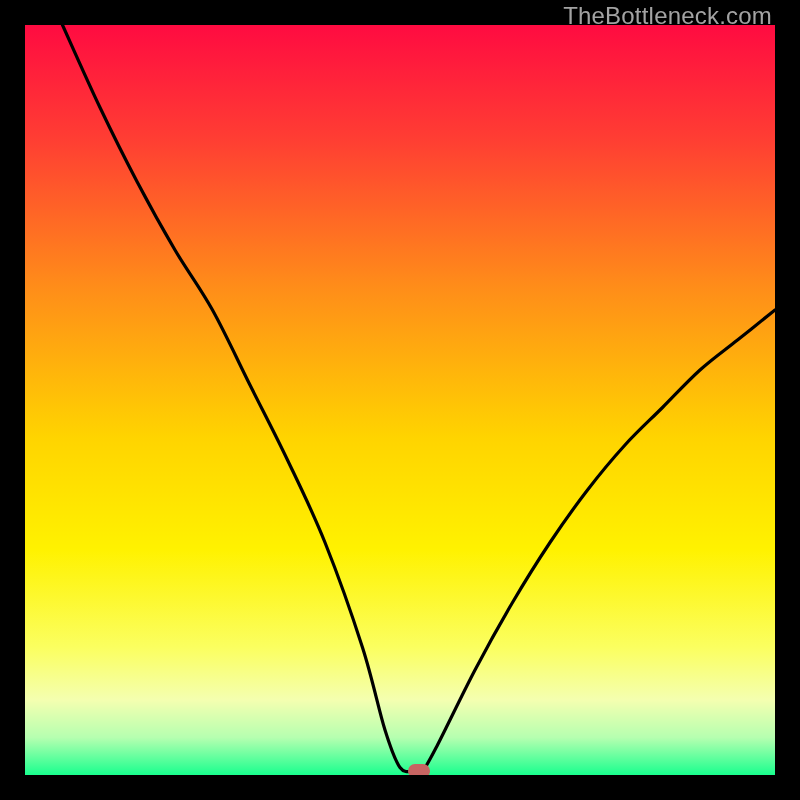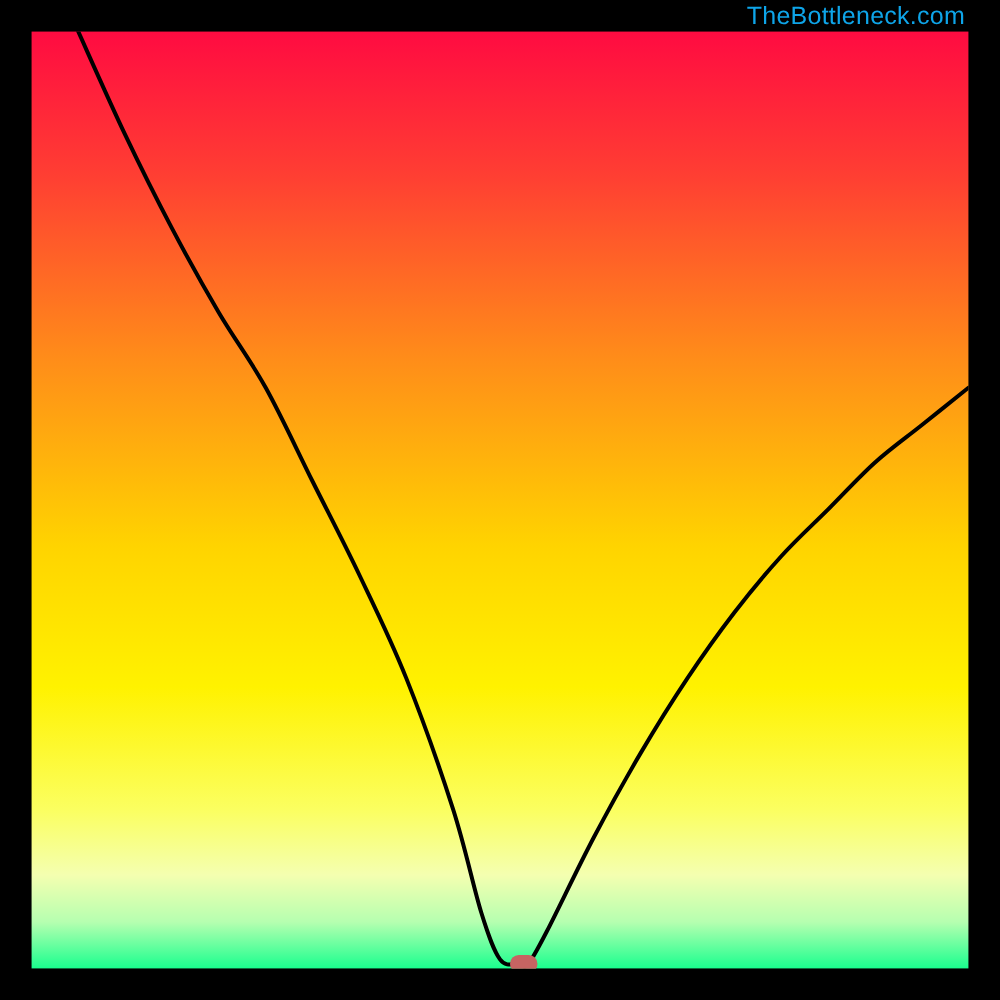--- a/index.html
+++ b/index.html
@@ -28,22 +28,22 @@
   .gradient-bg {
     position: absolute;
     left: 0; top: 0;
     width: 100%;
     height: 100%;
   }
   .watermark {
     position: absolute;
     top: 2px;
     right: 28px;
-    font-size: 20px;
-    color: #0ea5e9;
+    font-size: 24px;
+    color: #a3a3a3;
     font-weight: 500;
     letter-spacing: 0.2px;
     text-align: center;
   }
   .curve-svg {
     position: absolute;
     left: 0; top: 0;
     width: 100%;
     height: 100%;
   }

